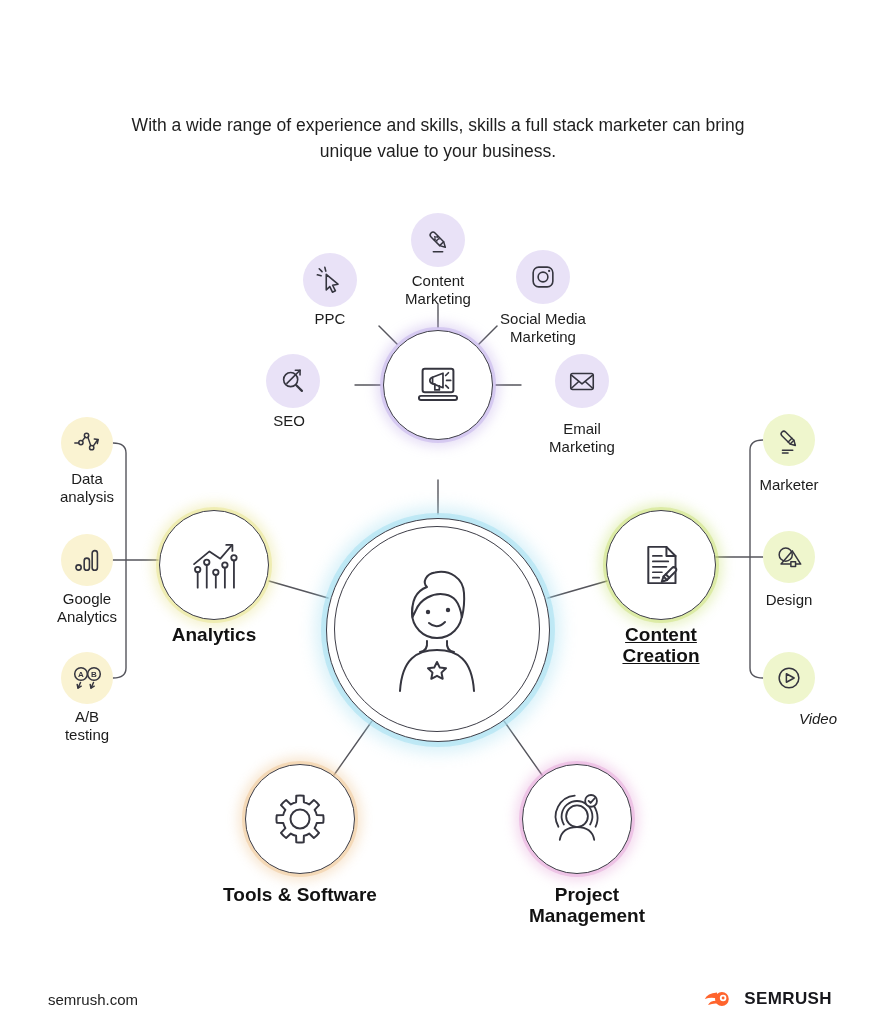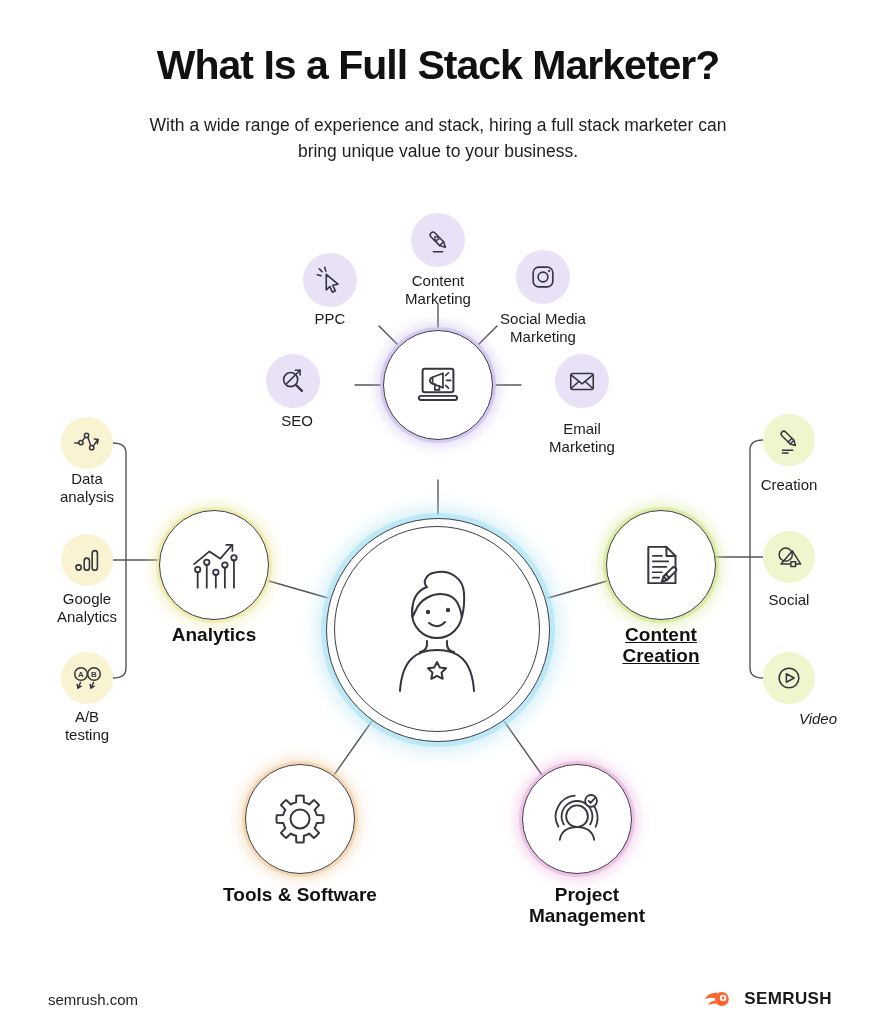--- a/index.html
+++ b/index.html
@@ -55,22 +55,21 @@
   }
   .footer-site{font-size:15px;color:#222;}
   .brand{display:flex;align-items:center;gap:14px;text-align:center;}
   .brand-text{font-size:17px;font-weight:800;letter-spacing:.4px;color:#17171c;}
 </style>
 </head>
 <body>
 
 <div class="page">
 
-  <div class="abs title">What Is a Full Stack Marketer?</div>
-  <div class="abs subtitle">With a wide range of experience and stack, hiring a full stack marketer can bring unique value to your business.</div>
+  <div class="abs subtitle">With a wide range of experience and skills, skills a full stack marketer can bring unique value to your business.</div>
 
   <svg class="abs conn" width="876" height="1024" viewBox="0 0 876 1024" fill="none" stroke="#55555c" stroke-width="1.4" stroke-linecap="round">
 
     <path d="M 438 327 V 304"></path>
     <path d="M 380 385 H 355"></path>
     <path d="M 496 385 H 521"></path>
     <path d="M 397 344 L 379 326"></path>
     <path d="M 479 344 L 497 326"></path>
 
     <path d="M 438 480 V 514"></path>
@@ -120,21 +119,21 @@
   <div class="abs lbl-sub" style="left:483px;top:310px;width:120px;">Social Media Marketing</div>
 
   <div class="abs chip lav chip54" style="left:266px;top:354px;">
     <svg width="30" height="30" viewBox="0 0 32 32" fill="none" stroke="#35353f" stroke-width="1.7" stroke-linecap="round" stroke-linejoin="round">
       <circle cx="13.5" cy="14.5" r="7.5"></circle>
       <path stroke-width="2.4" d="M 19.5 20.5 L 25.5 26.5"></path>
       <path d="M 9.5 18.5 L 23.5 4.5"></path>
       <path d="M 18.5 4.5 L 23.5 4.5 L 23.5 9.5"></path>
     </svg>
   </div>
-  <div class="abs lbl-sub" style="left:257px;top:412px;width:80px;">SEO</div>
+  <div class="abs lbl-sub" style="left:249px;top:412px;width:80px;">SEO</div>
 
   <div class="abs chip lav chip54" style="left:555px;top:354px;">
     <svg width="30" height="30" viewBox="0 0 32 32" fill="none" stroke="#35353f" stroke-width="1.7" stroke-linecap="round" stroke-linejoin="round">
       <rect x="4" y="8" width="24" height="17" rx="2"></rect>
       <path d="M 5 10 L 16 19 L 27 10"></path>
       <path d="M 5 23.5 L 12.5 16.5"></path>
         <path d="M 27 23.5 L 19.5 16.5"></path>
     </svg>
   </div>
   <div class="abs lbl-sub" style="left:537px;top:420px;width:90px;">Email Marketing</div>
@@ -229,30 +228,30 @@
     <svg width="30" height="30" viewBox="0 0 32 32" fill="none" stroke="#35353f" stroke-width="1.6" stroke-linecap="round" stroke-linejoin="round">
       <g transform="rotate(-45 15 14)">
         <path d="M 12.2 20 L 15 25 L 17.8 20"></path>
         <path d="M 12.2 20 V 7.5 Q 12.2 4.8 15 4.8 Q 17.8 4.8 17.8 7.5 V 20 Z"></path>
         <path d="M 12.2 17 H 17.8"></path>
       </g>
       <path d="M 9 27 H 20"></path>
         <path d="M 9 29.8 H 15"></path>
     </svg>
   </div>
-  <div class="abs lbl-sub" style="left:749px;top:476px;width:80px;">Creation</div>
+  <div class="abs lbl-sub" style="left:749px;top:476px;width:80px;">Marketer</div>
 
   <div class="abs chip lim chip52" style="left:763px;top:531px;">
     <svg width="30" height="30" viewBox="0 0 32 32" fill="none" stroke="#35353f" stroke-width="1.6" stroke-linecap="round" stroke-linejoin="round">
       <circle cx="12.5" cy="13.5" r="7"></circle>
       <path d="M 19.5 9.5 L 28.5 23.5 L 7.5 23.5 Z"></path>
       <rect x="18" y="21" width="5" height="5" fill="#EFF6CD"></rect>
     </svg>
   </div>
-  <div class="abs lbl-sub" style="left:749px;top:591px;width:80px;">Social</div>
+  <div class="abs lbl-sub" style="left:749px;top:591px;width:80px;">Design</div>
 
   <div class="abs chip lim chip52" style="left:763px;top:652px;">
     <svg width="30" height="30" viewBox="0 0 32 32" fill="none" stroke="#35353f" stroke-width="1.6" stroke-linecap="round" stroke-linejoin="round">
       <circle cx="16" cy="16" r="10.5"></circle>
       <path d="M 13.2 11.5 L 21.5 16 L 13.2 20.5 Z"></path>
     </svg>
   </div>
   <div class="abs lbl-sub" style="left:778px;top:710px;width:80px;font-style:italic;">Video</div>
 
   <div class="abs node glow-lime" style="left:606px;top:510px;">

